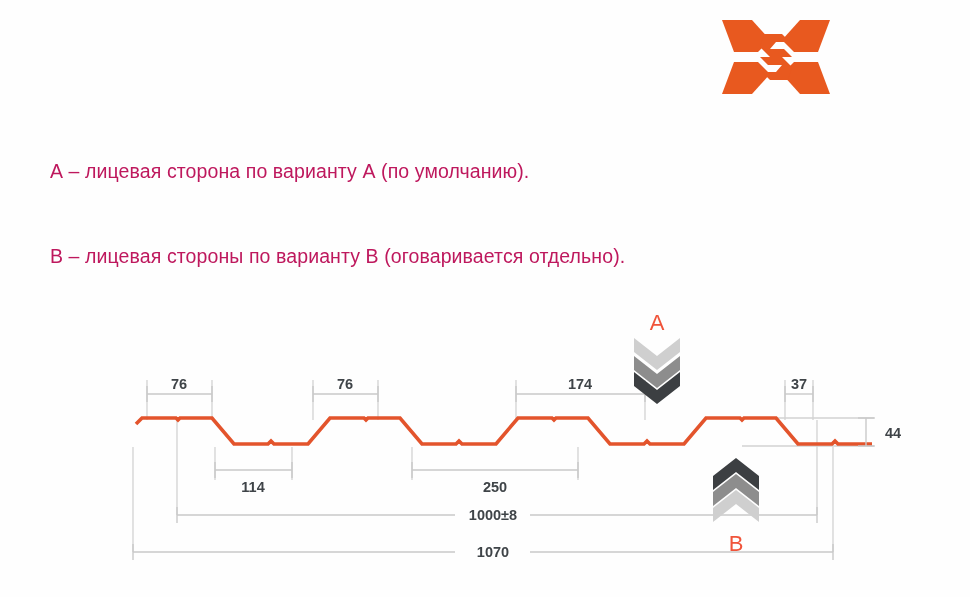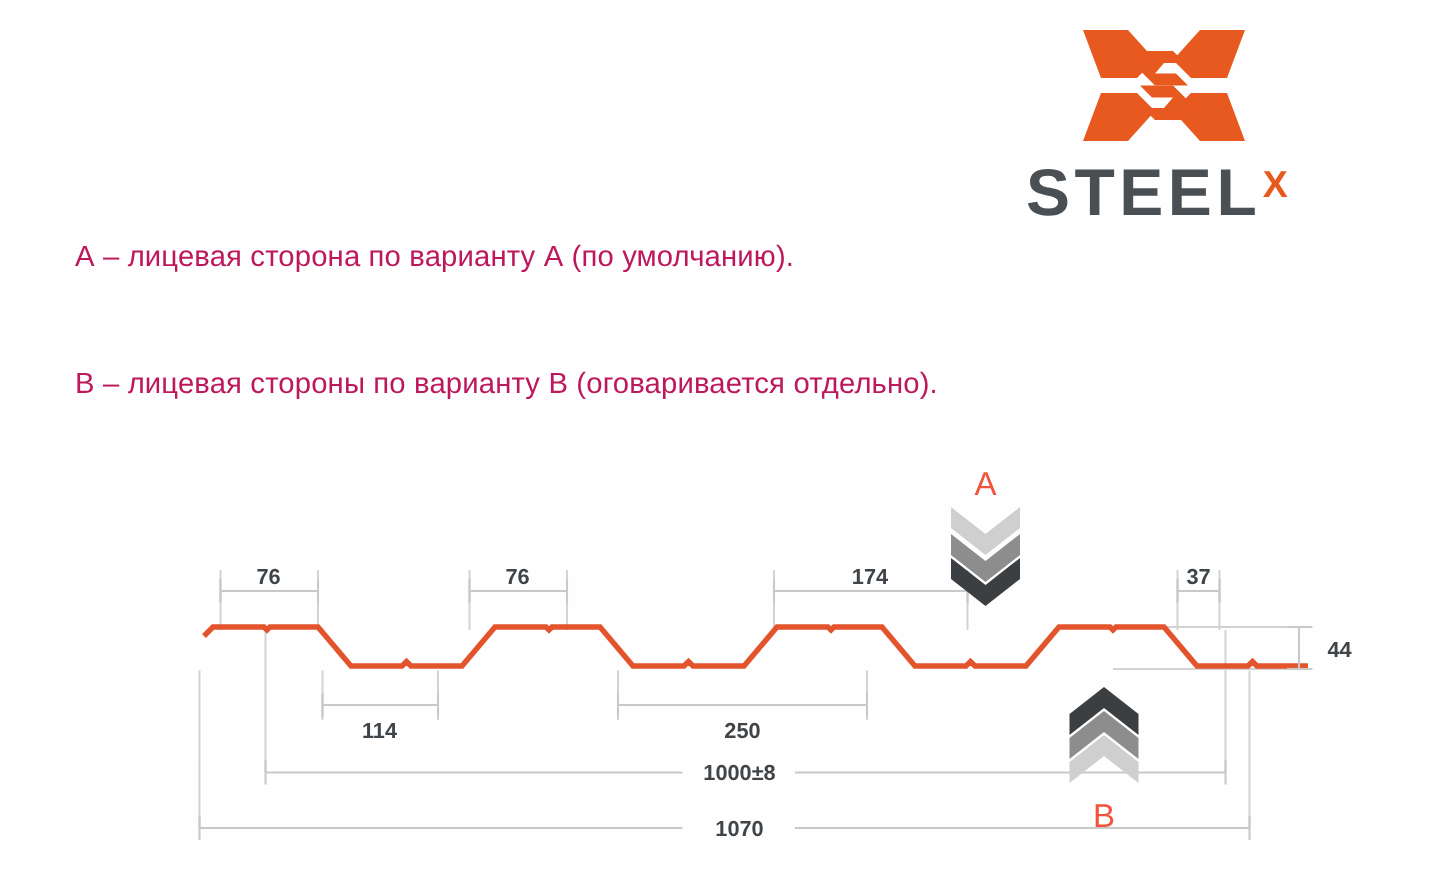--- a/index.html
+++ b/index.html
@@ -117,23 +117,20 @@
       <g fill="#e8591f">
         <path d="M2 4 L32 4 L50 24 L38 36 L14 36 Z"></path>
         <path d="M110 4 L80 4 L62 24 L74 36 L98 36 Z"></path>
         <path d="M2 78 L32 78 L50 58 L38 46 L14 46 Z"></path>
         <path d="M110 78 L80 78 L62 58 L74 46 L98 46 Z"></path>
         <path d="M44 18 L62 18 L70 26 L56 26 L50 33 L64 33 L72 41 L50 41 L40 31 Z"></path>
         <path d="M68 64 L50 64 L42 56 L56 56 L62 49 L48 49 L40 41 L62 41 L72 51 Z"></path>
       </g>
     </svg>
   </div>
-  <div id="logo-wordmark">
-    <span class="wm-steel">STEEL</span><span class="wm-x">X</span>
-  </div>
 </div>
 
 <div class="legend-line" id="legend-a">А – лицевая сторона по варианту А (по умолчанию).</div>
 <div class="legend-line" id="legend-b">В – лицевая стороны по варианту В (оговаривается отдельно).</div>
 
 <div id="drawing">
 <svg width="970" height="597" viewBox="0 0 970 597" xmlns="http://www.w3.org/2000/svg">
 
   <g>
 

